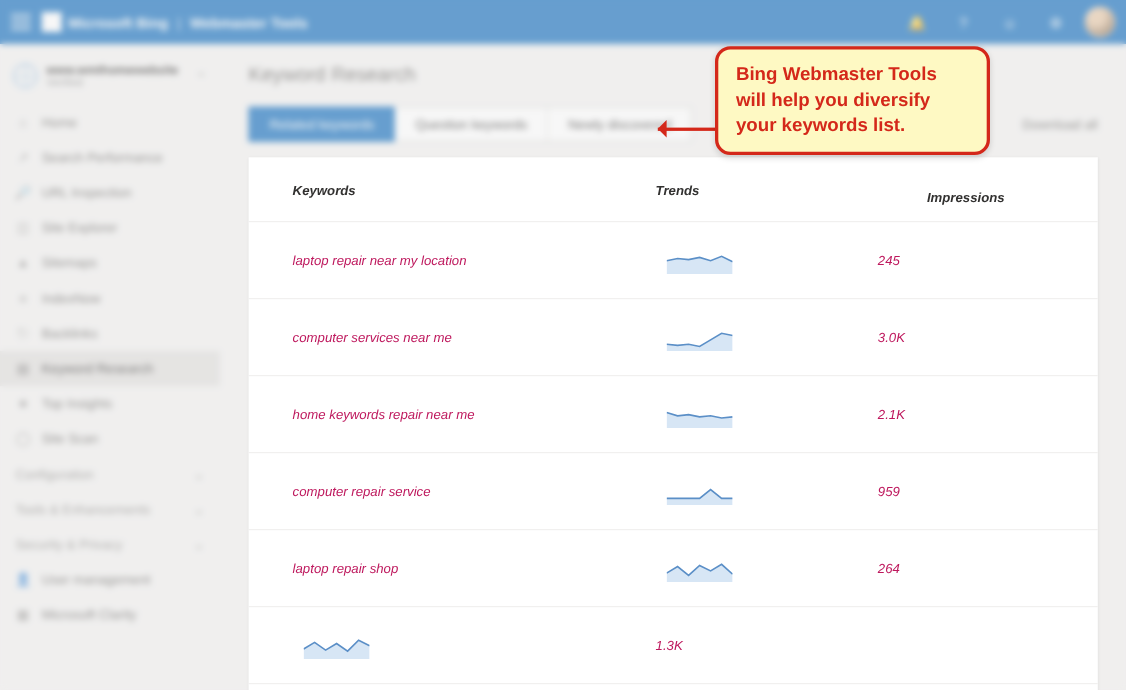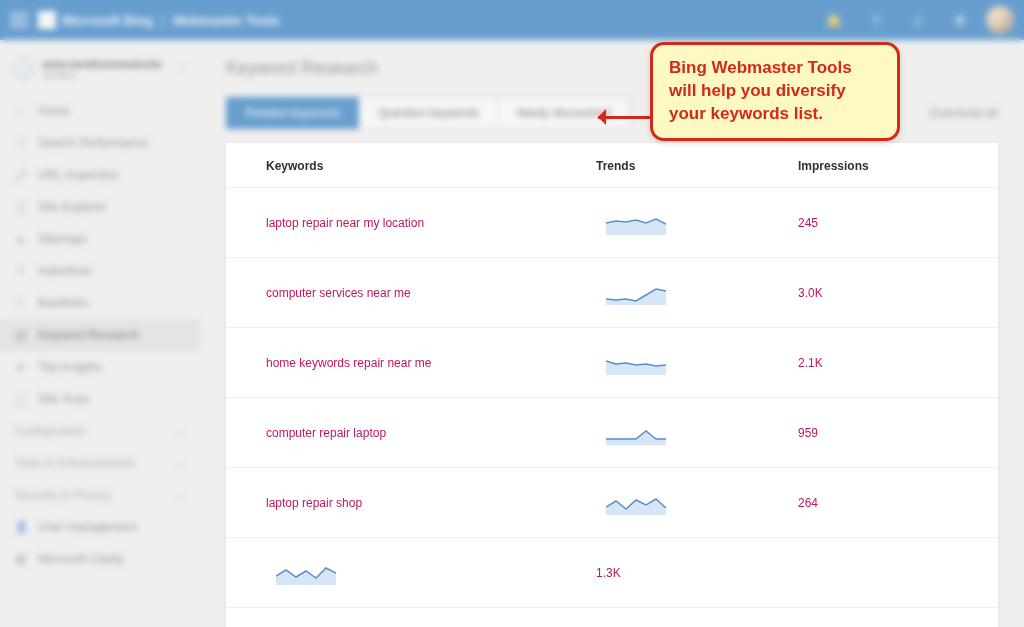--- a/index.html
+++ b/index.html
@@ -102,25 +102,26 @@
     position:relative; z-index:10;
     background:#fff; margin-top:14px;
     box-shadow:0 1px 3px rgba(0,0,0,.08);
     padding: 16px 0 0;
   }
   .table-head, .table-row{
     display:grid;
     grid-template-columns: 330px 1fr 160px;
     align-items:center;
     padding: 0 40px;
+    font-style: italic;
   }
   .table-head{
     font-weight:600; font-size:12px; padding-bottom:14px;
   }
-  .col-imp{ text-align:left;}
+  .col-imp{ text-align:center;margin-top:14px;}
   .table-row{
     height:70px; border-top:1px solid #f0efee; font-size:12px; color:#be185d;
   }
   .trend{
     width:60px; height:24px; align-self:center; justify-self:start; margin-left:10px;
   }
   .trend svg{width:100%;height:100%;display:block;}
   .imp-val{font-size:12px;}
   
   .callout{
@@ -286,21 +287,21 @@
           <div>home keywords repair near me</div>
           <div class="trend">
             <svg viewBox="0 0 60 24" preserveAspectRatio="none">
               <polyline points="0,10 10,13 20,12 30,14 40,13 50,15 60,14 60,24 0,24" fill="#d7e6f5" stroke="none"></polyline>
               <polyline points="0,10 10,13 20,12 30,14 40,13 50,15 60,14" fill="none" stroke="#5b8fc7" stroke-width="1.5"></polyline>
             </svg>
           </div>
           <div class="imp-val">2.1K</div>
         </div>
         <div class="table-row">
-          <div>computer repair laptop</div>
+          <div>computer repair service</div>
           <div class="trend">
             <svg viewBox="0 0 60 24" preserveAspectRatio="none">
               <polyline points="0,18 10,18 20,18 30,18 40,10 50,18 60,18 60,24 0,24" fill="#d7e6f5" stroke="none"></polyline>
               <polyline points="0,18 10,18 20,18 30,18 40,10 50,18 60,18" fill="none" stroke="#5b8fc7" stroke-width="1.5"></polyline>
             </svg>
           </div>
           <div class="imp-val">959</div>
         </div>
         <div class="table-row">
           <div>laptop repair shop</div>

